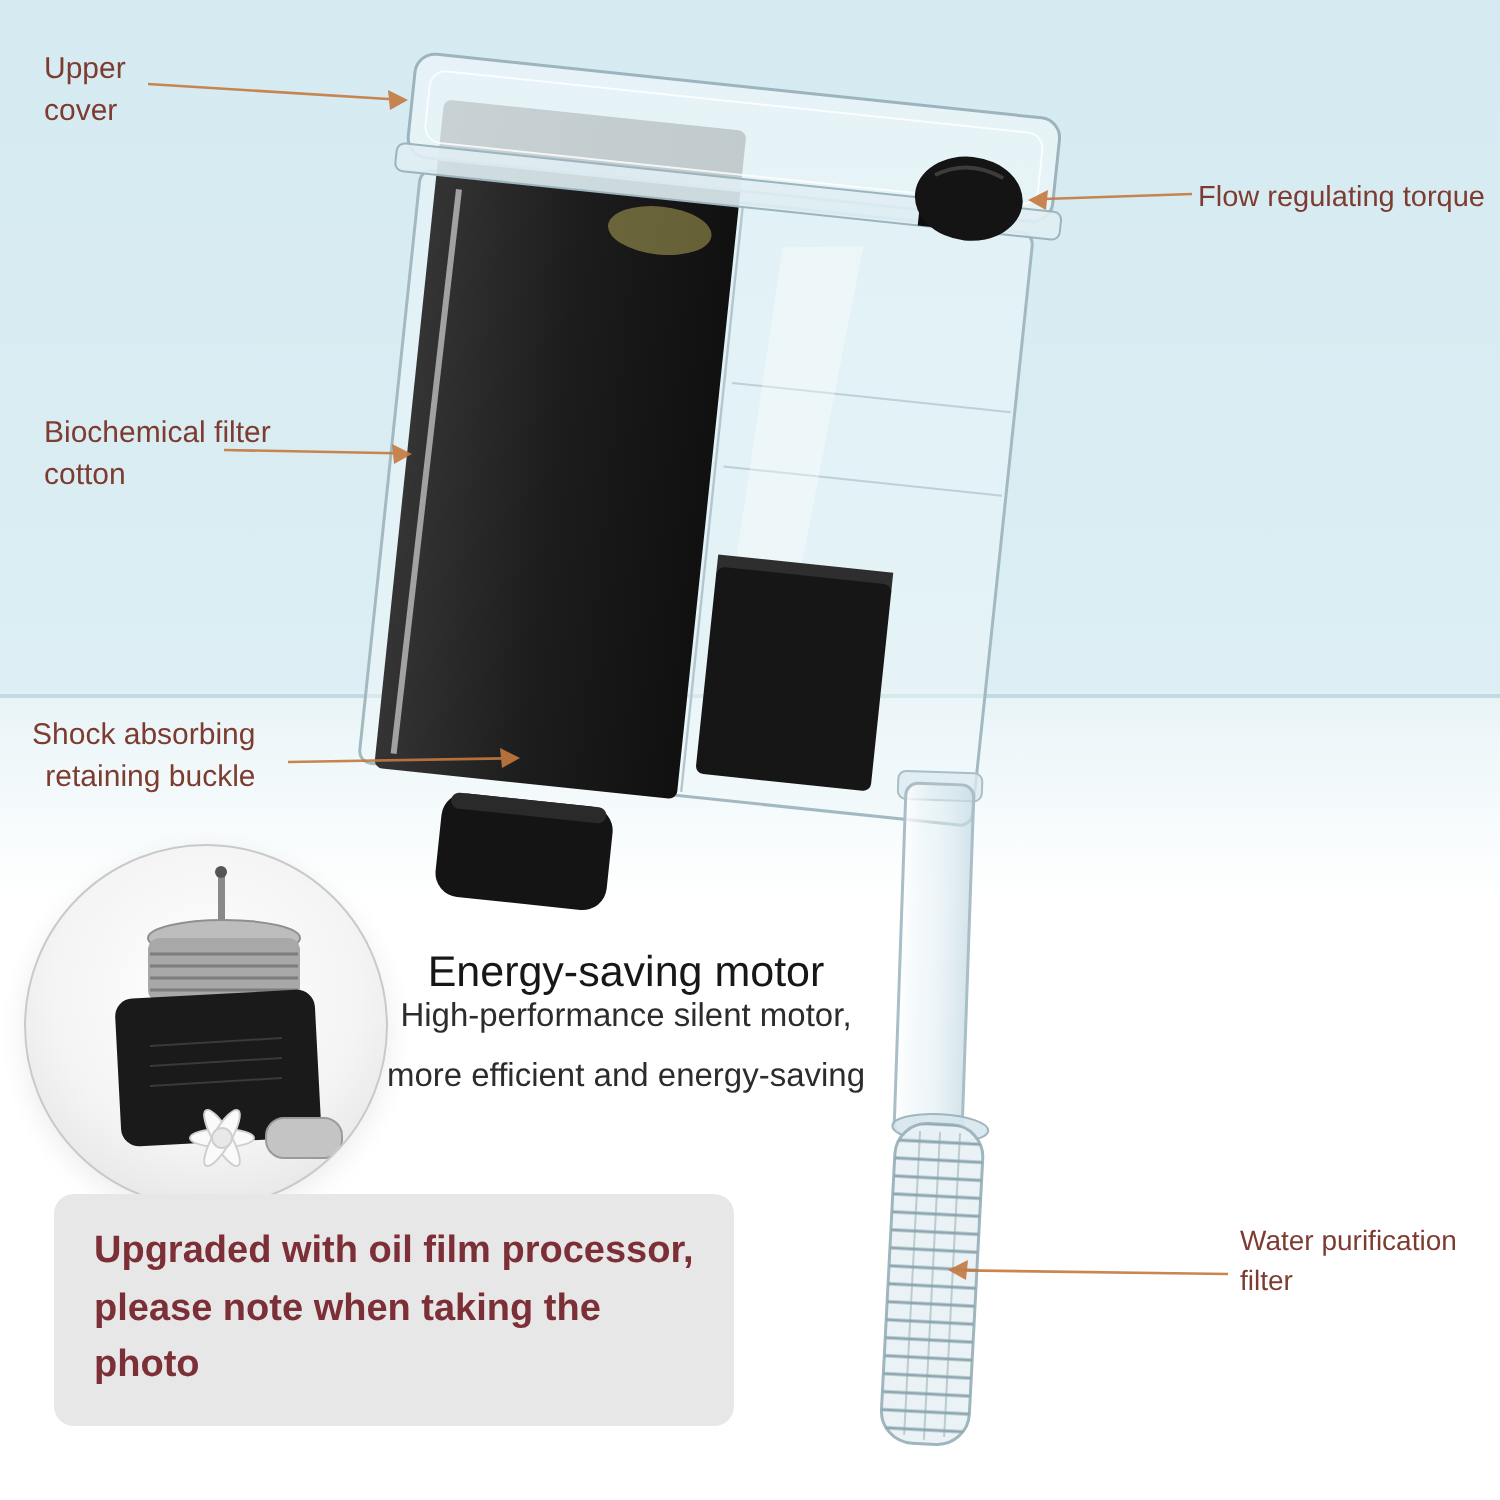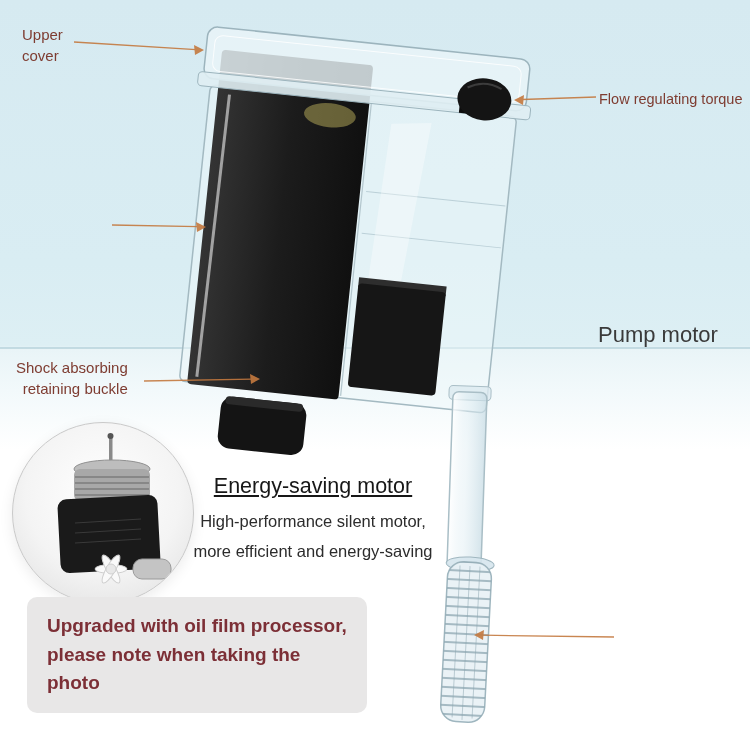--- a/index.html
+++ b/index.html
@@ -16,21 +16,21 @@
     white-space:pre-line;}
   .co-upper{left:22px;top:24px;}
   .co-flow{left:599px;top:89px;font-size:14.5px;}
   .co-bio{left:22px;top:206px;}
   .co-shock{left:16px;top:357px;text-align:right;}
   .co-water{left:620px;top:611px;font-size:14px;}
   .pump-label{position:absolute;left:598px;top:322px;font-size:22px;
     color:#3a3a3a;}
   .energy{position:absolute;left:168px;top:474px;width:290px;
     text-align:center;}
-  .energy-title{font-size:21.5px;color:#171717;margin-bottom:13px;text-decoration:underline;}
+  .energy-title{font-size:21.5px;color:#171717;}
   .energy-line{font-size:16.5px;color:#2c2c2c;margin-bottom:11px;text-align:center;}
   .notice{position:absolute;left:15px;top:597px;width:300px;
     background:#e8e7e7;border-radius:10px;padding:15px 20px;
     font-size:19px;font-weight:bold;color:#7c2f36;line-height:1.5;
     white-space:pre-line;margin-left:12px;}
   .inset{position:absolute;left:12px;top:422px;width:180px;height:180px;
     border-radius:50%;border:1px solid #c9c9c9;
     background:radial-gradient(circle at 50% 40%,#ffffff 0%,#f4f4f4 55%,#dddddd 100%);
     box-shadow:0 4px 14px rgba(0,0,0,.08);overflow:hidden;}
 </style>
@@ -118,23 +118,26 @@
       <g>
         <line x1="614" y1="637" x2="482" y2="635.2"></line>
         <polygon points="474,635 484,630 483,640" fill="#c4793f" stroke="none"></polygon>
       </g>
     </g>
   </svg>
 
   <div class="callout co-upper">Upper
 cover</div>
   <div class="callout co-flow">Flow regulating torque</div>
+  <div class="callout co-bio">Biochemical filter
+cotton</div>
   <div class="callout co-shock">Shock absorbing
 retaining buckle</div>
-  <div class="pump-label">Pump motor</div>
+  <div class="callout co-water">Water purification
+filter</div>
 
   <div class="inset">
     <svg width="180" height="180" viewBox="0 0 180 180">
       <rect x="96" y="12" width="3.5" height="42" fill="#8a8a8a"></rect>
       <circle cx="97.5" cy="13" r="3" fill="#555"></circle>
       <ellipse cx="99" cy="46" rx="38" ry="9" fill="#bdbdbd" stroke="#8f8f8f"></ellipse>
       <rect x="61" y="46" width="76" height="32" rx="6" fill="#a8a8a8"></rect>
       <g stroke="#7c7c7c" stroke-width="1.5">
         <line x1="62" y1="54" x2="136" y2="54"></line>
         <line x1="62" y1="60" x2="136" y2="60"></line>

